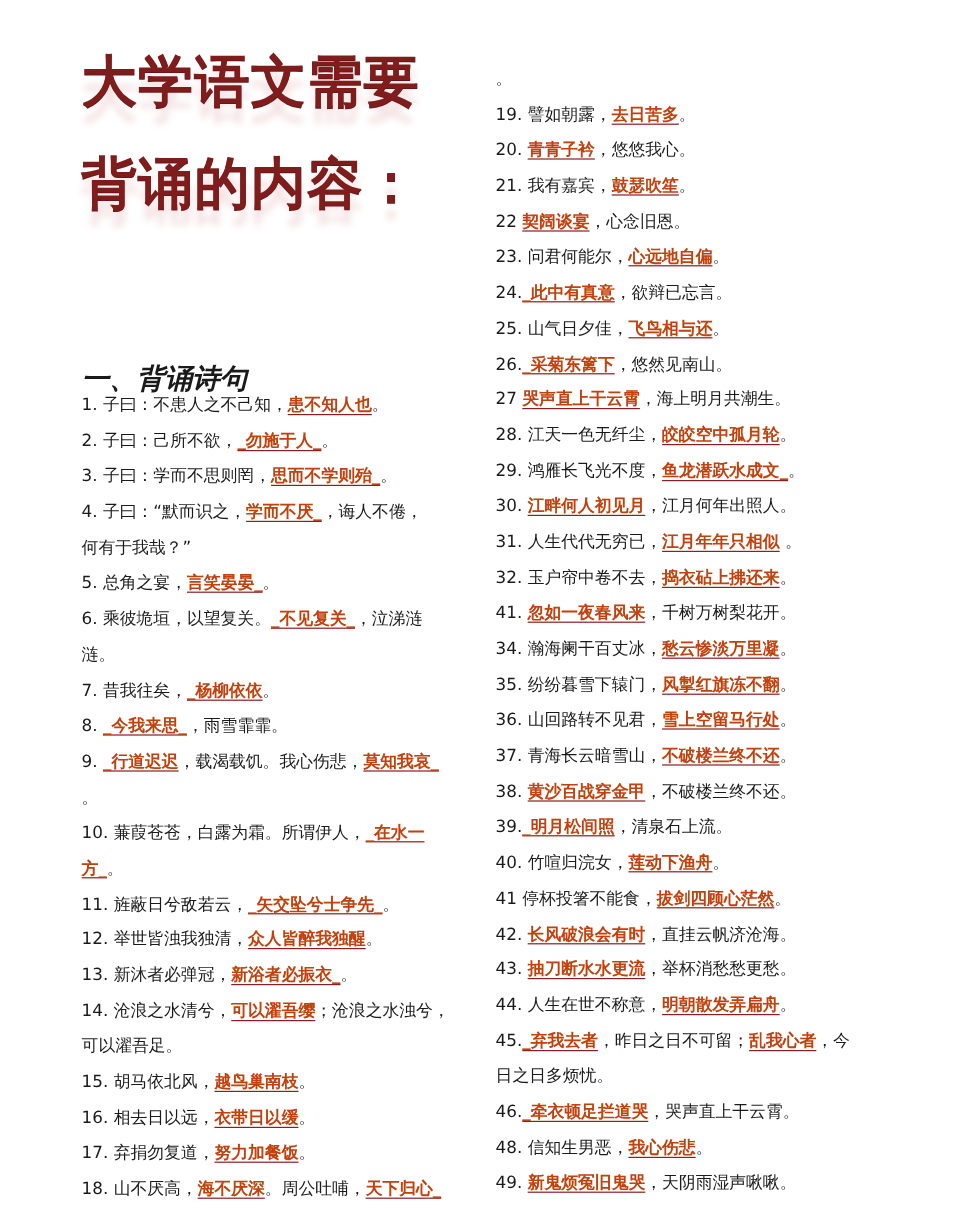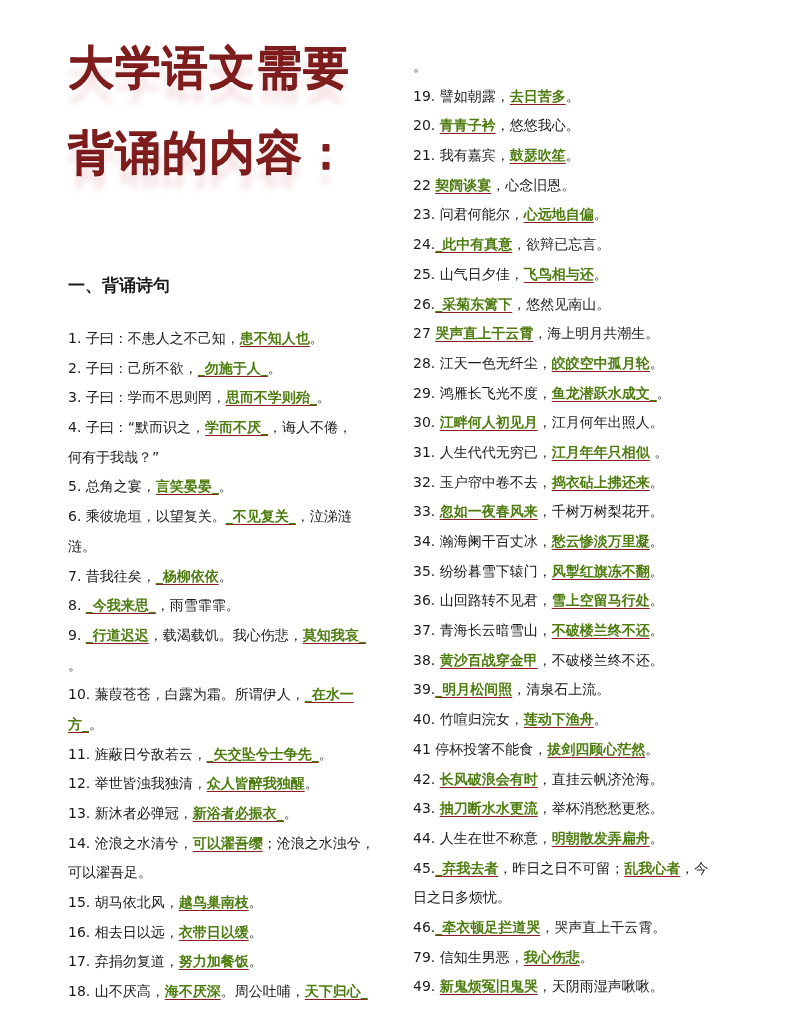--- a/index.html
+++ b/index.html
@@ -3,26 +3,26 @@
 <meta charset="utf-8">
 <style>
   html, body { margin: 0; padding: 0; background: #ffffff; }
   body { width: 800px; height: 1021px; position: relative; overflow: hidden;
          font-family: "DejaVu Sans", "Liberation Sans", sans-serif; color: #1a1a1a; }
   .title { position: absolute; left: 68px; font-size: 46px; font-weight: bold;
            color: #7f1d1d; letter-spacing: 1px; line-height: 1;
            text-shadow: 0 1px 0 #6e1418, 0 14px 6px rgba(180,40,45,0.15); }
   .title.l1 { top: 44px; }
   .title.l2 { top: 129px; }
-  .section-heading { position: absolute; left: 68px; top: 274px; font-size: 17px; font-weight: bold; }
+  .section-heading { position: absolute; left: 68px; top: 300px; font-size: 23px; font-weight: bold; font-style: italic; }
   .col { position: absolute; font-size: 14px; }
   .col.left { left: 68px; top: 324px; width: 320px; }
   .col.right { left: 413px; top: 52px; width: 300px; }
   .line { height: 29.7px; line-height: 29.7px; white-space: nowrap; }
-  .ans { color: #4d7c0f; text-decoration: underline; text-decoration-color: #8a1e22;
+  .ans { color: #c2410c; text-decoration: underline; text-decoration-color: #8a1e22;
          text-underline-offset: 3px; font-weight: bold; }
 </style>
 </head>
 <body>
 
 <div class="title l1">大学语文需要</div>
 <div class="title l2">背诵的内容：</div>
 <div class="section-heading">一、背诵诗句</div>
 
 <div class="col left">
@@ -59,30 +59,30 @@
     <div class="line"><span class="txt">23. 问君何能尔，</span><span class="ans">心远地自偏</span><span class="txt">。</span></div>
     <div class="line"><span class="txt">24.</span><span class="ans">_此中有真意</span><span class="txt">，欲辩已忘言。</span></div>
     <div class="line"><span class="txt">25. 山气日夕佳，</span><span class="ans">飞鸟相与还</span><span class="txt">。</span></div>
     <div class="line"><span class="txt">26.</span><span class="ans">_采菊东篱下</span><span class="txt">，悠然见南山。</span></div>
     <div class="line"><span class="txt">27 </span><span class="ans">哭声直上干云霄</span><span class="txt">，海上明月共潮生。</span></div>
     <div class="line"><span class="txt">28. 江天一色无纤尘，</span><span class="ans">皎皎空中孤月轮</span><span class="txt">。</span></div>
     <div class="line"><span class="txt">29. 鸿雁长飞光不度，</span><span class="ans">鱼龙潜跃水成文_</span><span class="txt">。</span></div>
     <div class="line"><span class="txt">30. </span><span class="ans">江畔何人初见月</span><span class="txt">，江月何年出照人。</span></div>
     <div class="line"><span class="txt">31. 人生代代无穷已，</span><span class="ans">江月年年只相似</span><span class="txt"> 。</span></div>
     <div class="line"><span class="txt">32. 玉户帘中卷不去，</span><span class="ans">捣衣砧上拂还来</span><span class="txt">。</span></div>
-    <div class="line"><span class="txt">33. </span><span class="ans">忽如一夜春风来</span><span class="txt">，千树万树梨花开。</span></div>
+    <div class="line"><span class="txt">41. </span><span class="ans">忽如一夜春风来</span><span class="txt">，千树万树梨花开。</span></div>
     <div class="line"><span class="txt">34. 瀚海阑干百丈冰，</span><span class="ans">愁云惨淡万里凝</span><span class="txt">。</span></div>
     <div class="line"><span class="txt">35. 纷纷暮雪下辕门，</span><span class="ans">风掣红旗冻不翻</span><span class="txt">。</span></div>
     <div class="line"><span class="txt">36. 山回路转不见君，</span><span class="ans">雪上空留马行处</span><span class="txt">。</span></div>
     <div class="line"><span class="txt">37. 青海长云暗雪山，</span><span class="ans">不破楼兰终不还</span><span class="txt">。</span></div>
     <div class="line"><span class="txt">38. </span><span class="ans">黄沙百战穿金甲</span><span class="txt">，不破楼兰终不还。</span></div>
     <div class="line"><span class="txt">39.</span><span class="ans">_明月松间照</span><span class="txt">，清泉石上流。</span></div>
     <div class="line"><span class="txt">40. 竹喧归浣女，</span><span class="ans">莲动下渔舟</span><span class="txt">。</span></div>
     <div class="line"><span class="txt">41 停杯投箸不能食，</span><span class="ans">拔剑四顾心茫然</span><span class="txt">。</span></div>
     <div class="line"><span class="txt">42. </span><span class="ans">长风破浪会有时</span><span class="txt">，直挂云帆济沧海。</span></div>
     <div class="line"><span class="txt">43. </span><span class="ans">抽刀断水水更流</span><span class="txt">，举杯消愁愁更愁。</span></div>
     <div class="line"><span class="txt">44. 人生在世不称意，</span><span class="ans">明朝散发弄扁舟</span><span class="txt">。</span></div>
     <div class="line"><span class="txt">45.</span><span class="ans">_弃我去者</span><span class="txt">，昨日之日不可留；</span><span class="ans">乱我心者</span><span class="txt">，今</span></div>
     <div class="line"><span class="txt">日之日多烦忧。</span></div>
     <div class="line"><span class="txt">46.</span><span class="ans">_牵衣顿足拦道哭</span><span class="txt">，哭声直上干云霄。</span></div>
-    <div class="line"><span class="txt">79. 信知生男恶，</span><span class="ans">我心伤悲</span><span class="txt">。</span></div>
+    <div class="line"><span class="txt">48. 信知生男恶，</span><span class="ans">我心伤悲</span><span class="txt">。</span></div>
     <div class="line"><span class="txt">49. </span><span class="ans">新鬼烦冤旧鬼哭</span><span class="txt">，天阴雨湿声啾啾。</span></div>
   </div>
 
 </body></html>

